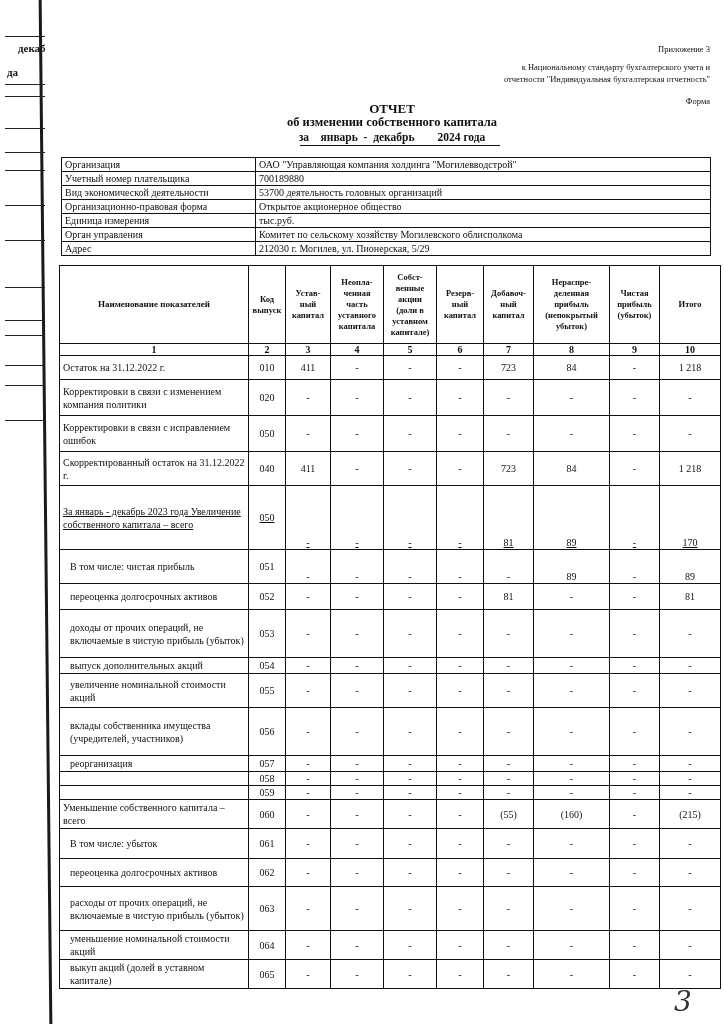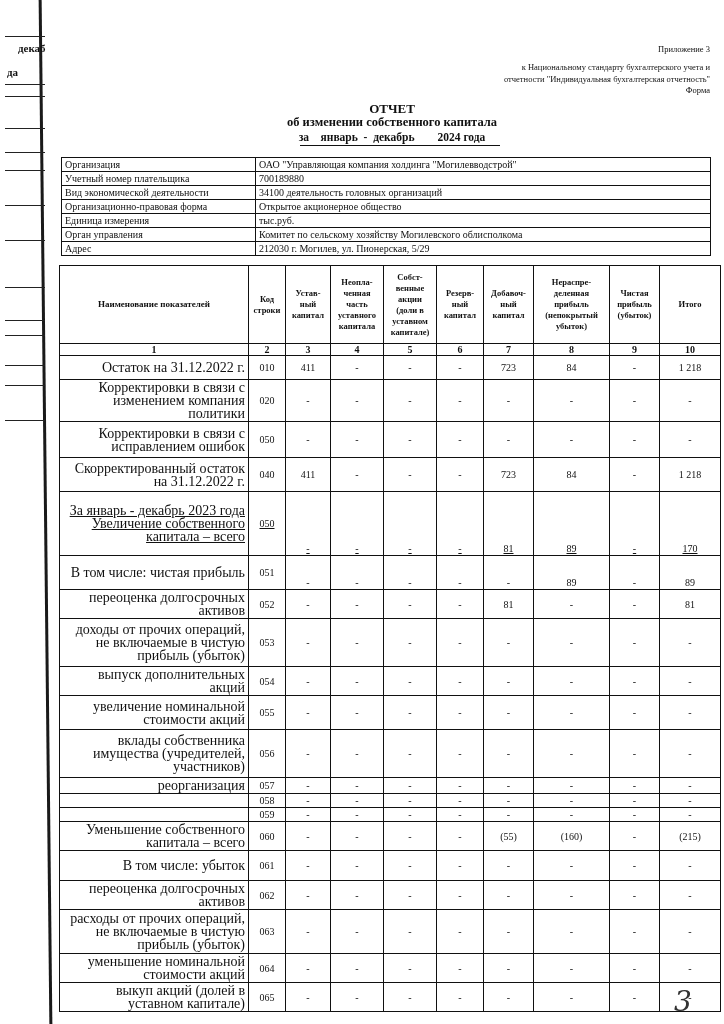--- a/index.html
+++ b/index.html
@@ -13,21 +13,21 @@
   .title { position: absolute; left: 0; width: 724px; text-align: center; font-weight: bold; }
   .period-line { position: absolute; left: 300px; width: 200px; height: 1px; background: #111; top: 145px; }
   table { border-collapse: collapse; }
   .info { position: absolute; left: 61px; top: 157px; width: 650px; font-size: 10px; }
   .info td { border: 1px solid #111; padding: 0 3px; height: 13px; line-height: 12px; white-space: nowrap; }
   .info td.lbl { width: 187px; }
   .main { position: absolute; left: 59px; top: 265px; width: 661px; font-size: 9.5px; table-layout: fixed; }
   .main th, .main td { border: 1px solid #111; padding: 1px 3px; vertical-align: middle; }
   .main th { font-weight: bold; text-align: center; font-size: 8.5px; line-height: 11px; }
   .main td { text-align: center; }
-  .main td.name { text-align: right; line-height: 13px; font-size: 14px; }
+  .main td.name { text-align: left; line-height: 13px; font-size: 10px; }
   .main td.name.indent { padding-left: 10px; }
   .main tr.nums td { font-weight: bold; font-size: 10px; height: 10px; padding: 0; }
   .main td.num { font-size: 10px; }
   .page-mark { position: absolute; left: 674px; top: 985px; font-size: 28px; font-family: "DejaVu Serif", serif; font-style: italic; color: #333; }
 </style>
 </head>
 <body>
 
 <div class="margin-line"></div>
 <div class="tick" style="top:36px"></div>
@@ -43,21 +43,21 @@
 <div class="tick" style="top:335px"></div>
 <div class="tick" style="top:365px"></div>
 <div class="tick" style="top:385px"></div>
 <div class="tick" style="top:420px"></div>
 <div class="margin-text" style="left:18px;top:42px">декаб</div>
 <div class="margin-text" style="left:7px;top:66px">да</div>
 
 <div class="header-right" style="top:43px">Приложение 3</div>
 <div class="header-right" style="top:61px">к Национальному стандарту бухгалтерского учета и</div>
 <div class="header-right" style="top:73px">отчетности "Индивидуальная бухгалтерская отчетность"</div>
-<div class="header-right" style="top:84px">Форма</div>
+<div class="header-right" style="top:95px">Форма</div>
 
 <div class="title" style="top:101px;font-size:13px;padding-left:30px">ОТЧЕТ</div>
 <div class="title" style="top:115px;font-size:12.5px;padding-left:30px">об изменении собственного капитала</div>
 <div class="title" style="top:131px;font-size:11.5px;padding-left:30px">
   <span>за</span>&nbsp;&nbsp;&nbsp;
   <span style="white-space:pre">январь  -  декабрь</span>&nbsp;&nbsp;&nbsp;&nbsp;&nbsp;&nbsp;&nbsp;
   <span>2024 года</span>
 </div>
 <div class="period-line"></div>
 
@@ -66,21 +66,21 @@
       <tr>
         <td class="lbl">Организация</td>
         <td>ОАО "Управляющая компания холдинга "Могилевводстрой"</td>
       </tr>
       <tr>
         <td class="lbl">Учетный номер плательщика</td>
         <td>700189880</td>
       </tr>
       <tr>
         <td class="lbl">Вид экономической деятельности</td>
-        <td>34100 деятельность головных организаций</td>
+        <td>53700 деятельность головных организаций</td>
       </tr>
       <tr>
         <td class="lbl">Организационно-правовая форма</td>
         <td>Открытое акционерное общество</td>
       </tr>
       <tr>
         <td class="lbl">Единица измерения</td>
         <td>тыс.руб.</td>
       </tr>
       <tr>
@@ -103,21 +103,21 @@
     <col style="width:53px">
       <col style="width:47px">
       <col style="width:50px">
       <col style="width:76px">
     <col style="width:50px">
       <col style="width:61px">
   </colgroup>
   <thead>
     <tr style="height:78px" id="hdr-row">
         <th style="font-size: 9px;">Наименование показателей</th>
-        <th>Код строки</th>
+        <th>Код выпуск</th>
         <th>Устав-ный капитал</th>
         <th>Неопла-ченная часть уставного капитала</th>
         <th>Собст-венные акции (доли в уставном капитале)</th>
         <th>Резерв-ный капитал</th>
         <th>Добавоч-ный капитал</th>
         <th>Нераспре-деленная прибыль (непокрытый убыток)</th>
         <th>Чистая прибыль (убыток)</th>
         <th>Итого</th>
       </tr>
     <tr class="nums" id="num-row">

